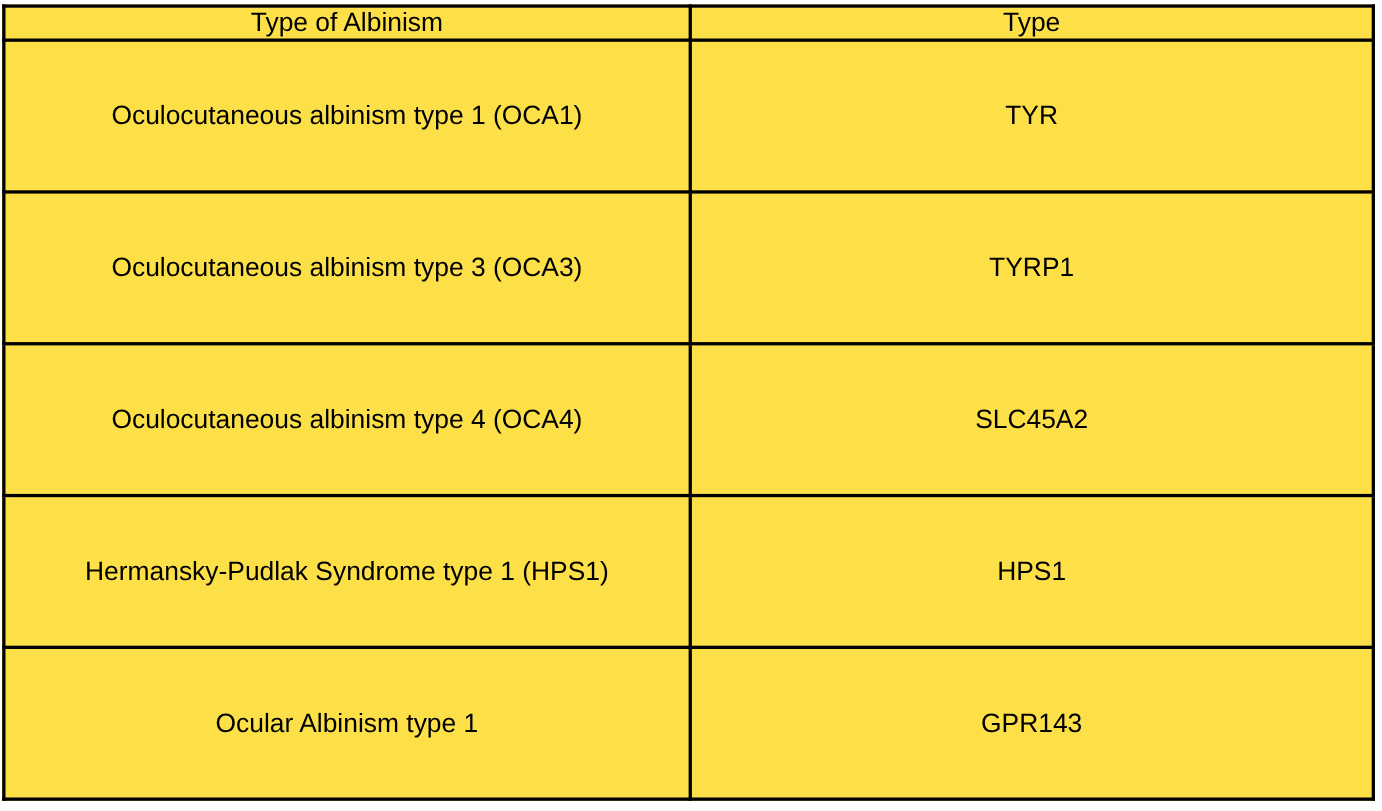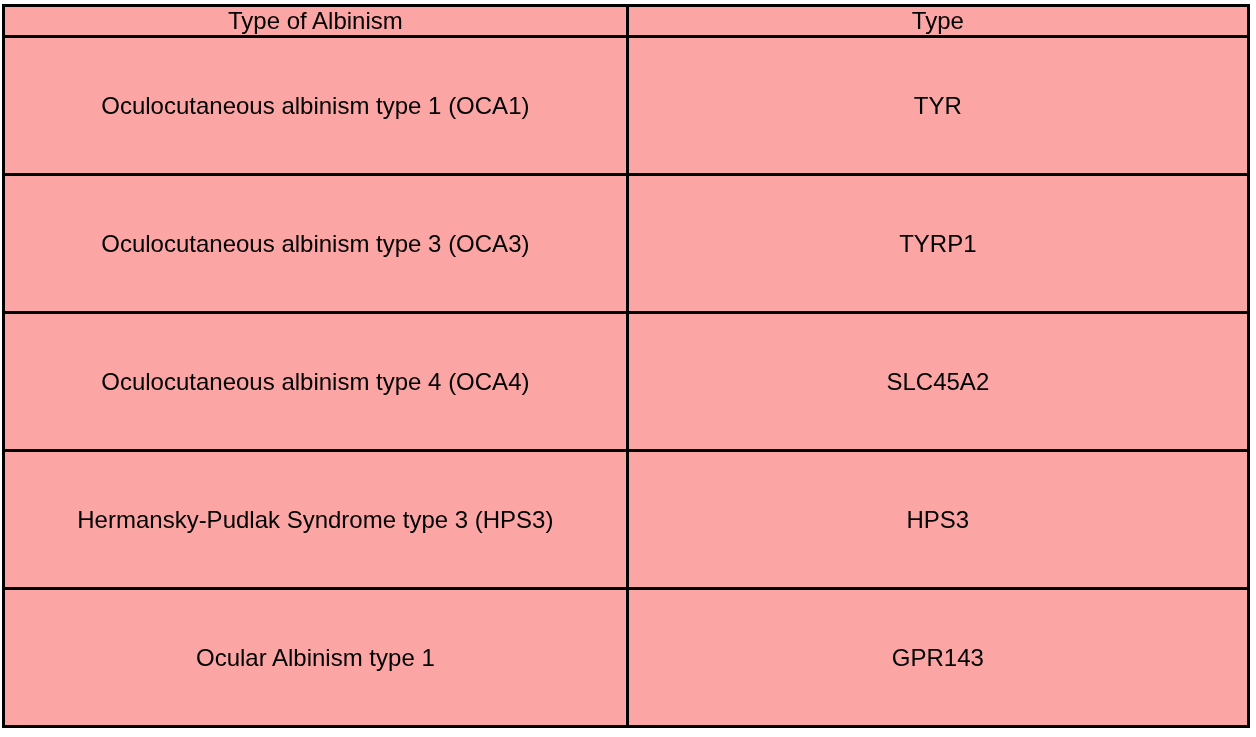--- a/index.html
+++ b/index.html
@@ -19,21 +19,21 @@
     background: #ffffff;
   }
   table.albinism-table {
     position: absolute;
     left: 2px;
     top: 4px;
     width: 1248px;
     height: 724px;
     border-collapse: collapse;
     table-layout: fixed;
-    background: #fca5a5;
+    background: #fde047;
   }
   table.albinism-table th,
   table.albinism-table td {
     border: 3px solid #000000;
     text-align: center;
     vertical-align: middle;
     font-size: 24px;
     font-weight: normal;
     color: #000000;
     padding: 0 8px;
@@ -65,22 +65,22 @@
       </tr>
       <tr>
         <td>Oculocutaneous albinism type 3 (OCA3)</td>
         <td>TYRP1</td>
       </tr>
       <tr>
         <td>Oculocutaneous albinism type 4 (OCA4)</td>
         <td>SLC45A2</td>
       </tr>
       <tr>
-        <td>Hermansky-Pudlak Syndrome type 3 (HPS3)</td>
-        <td>HPS3</td>
+        <td>Hermansky-Pudlak Syndrome type 1 (HPS1)</td>
+        <td>HPS1</td>
       </tr>
       <tr>
         <td>Ocular Albinism type 1</td>
         <td>GPR143</td>
       </tr>
     </tbody>
   </table>
 </div>
 
 </body></html>

